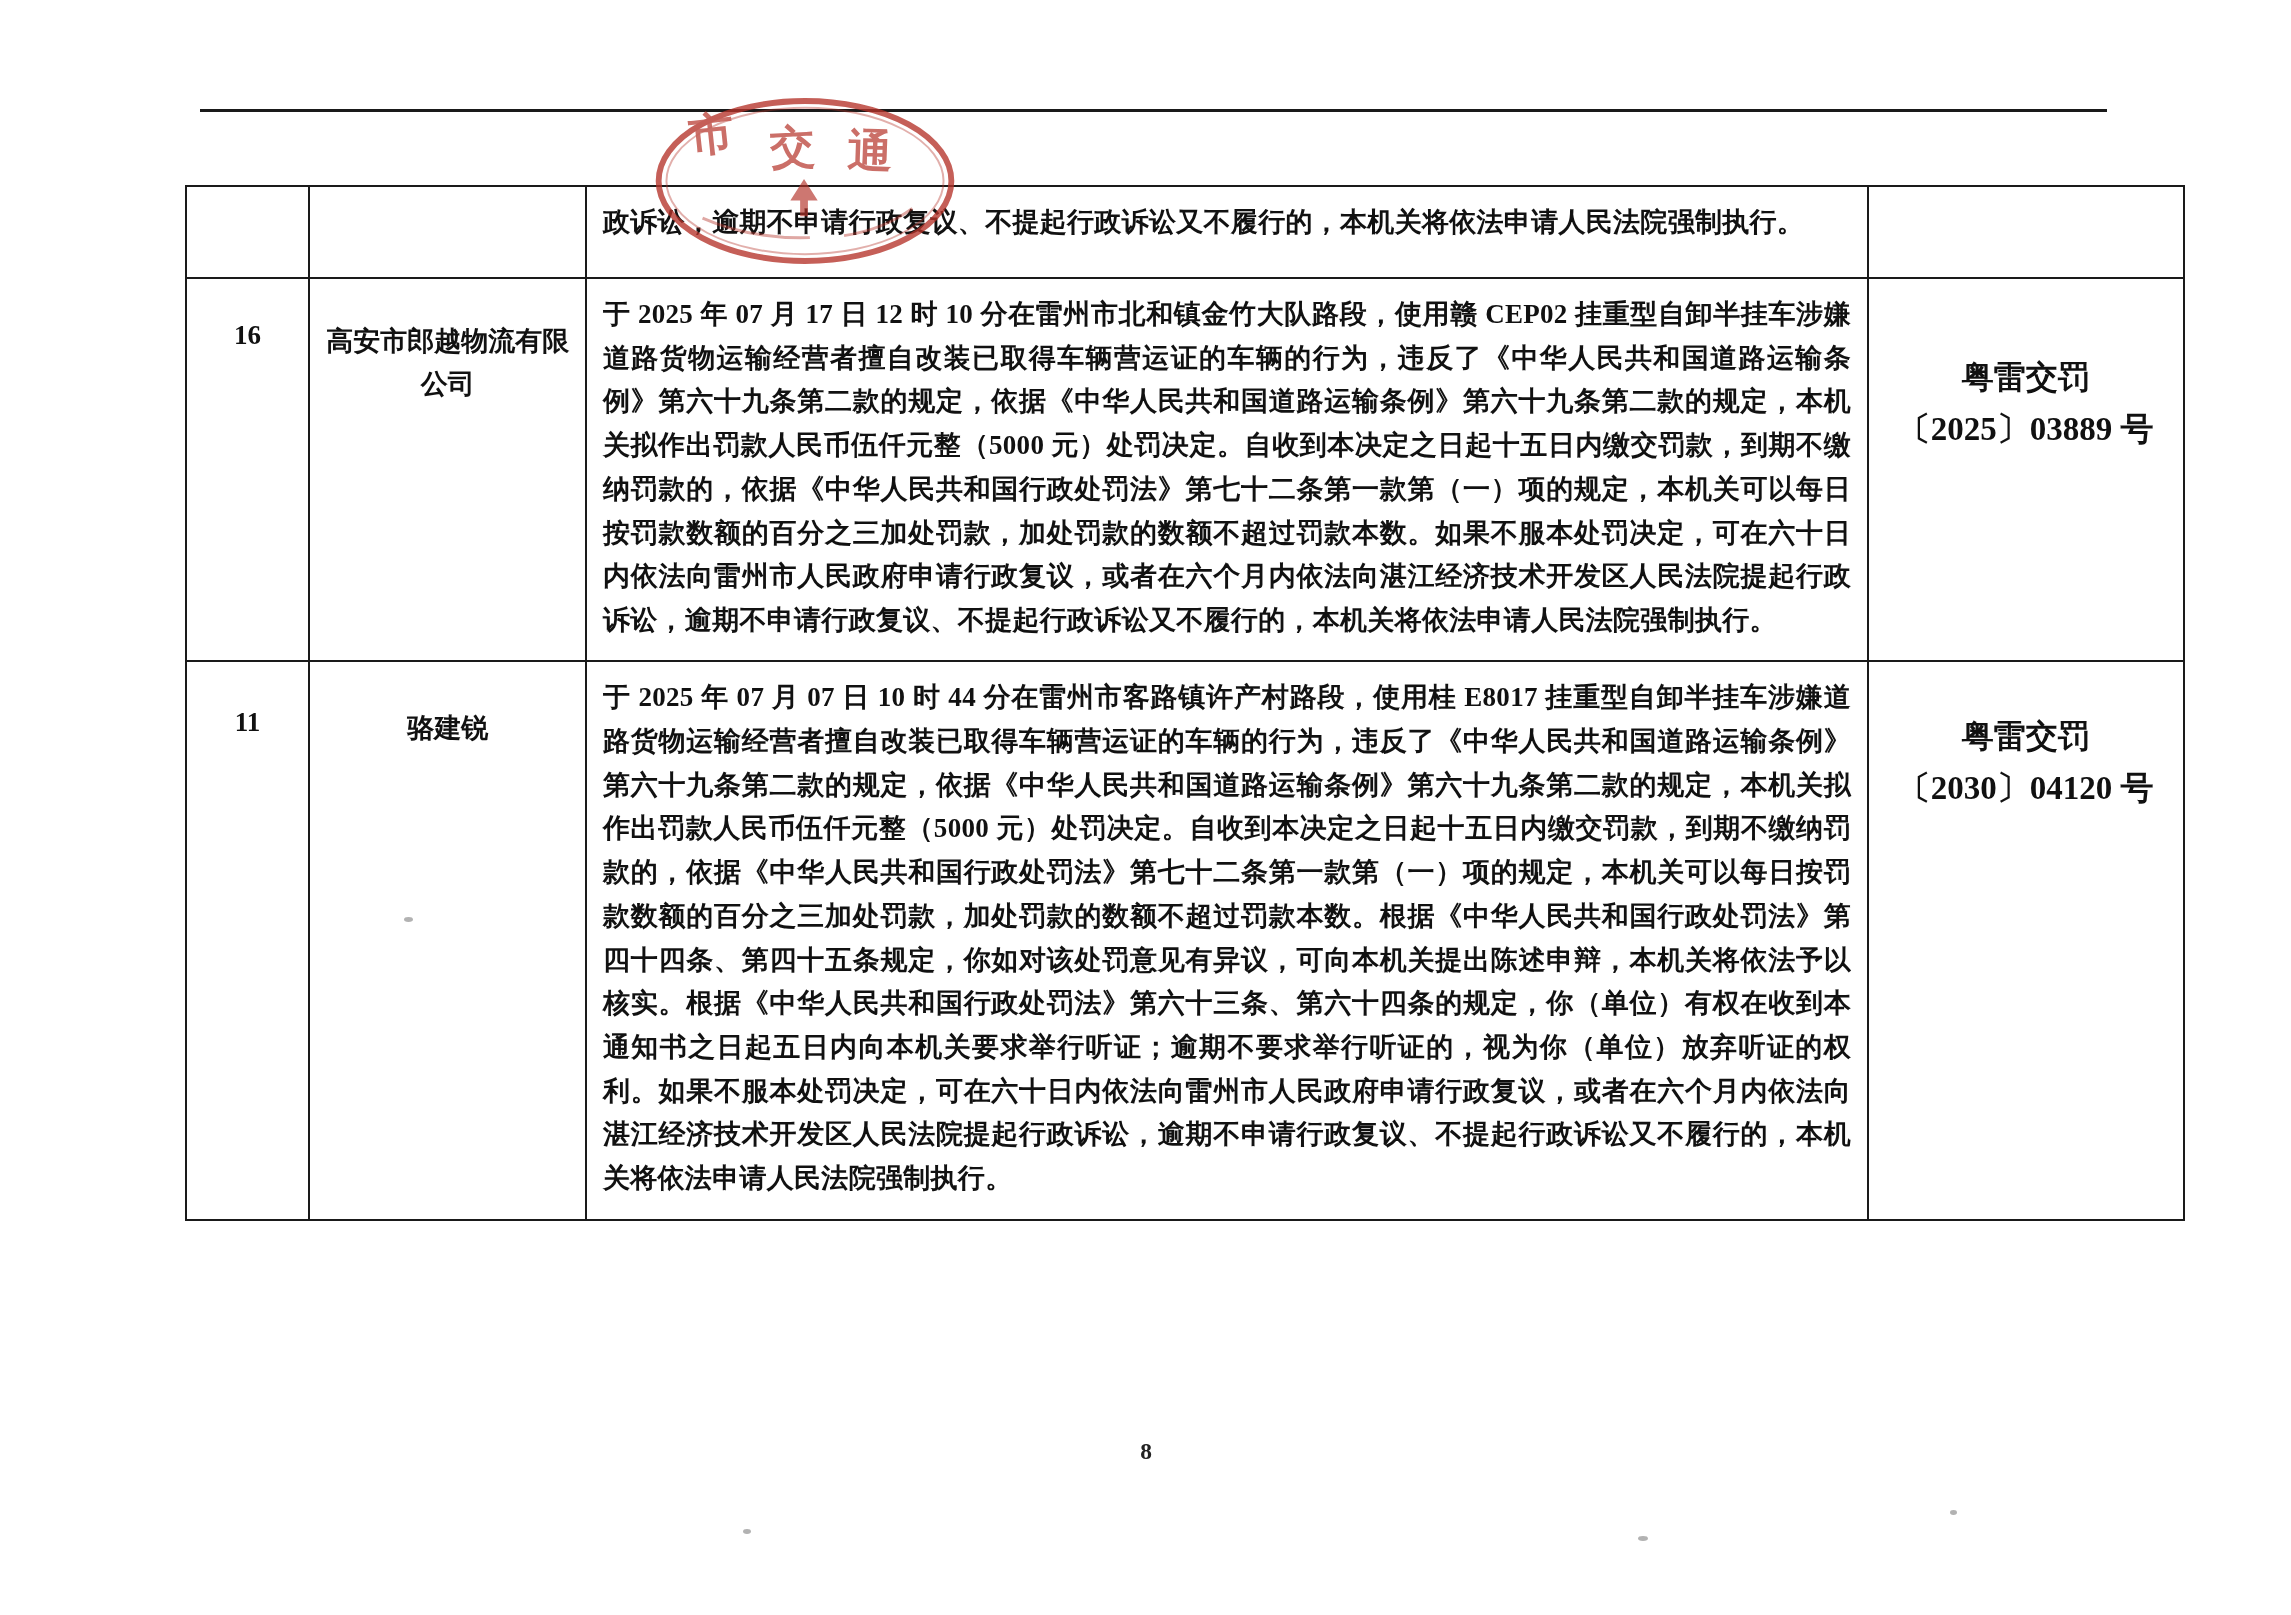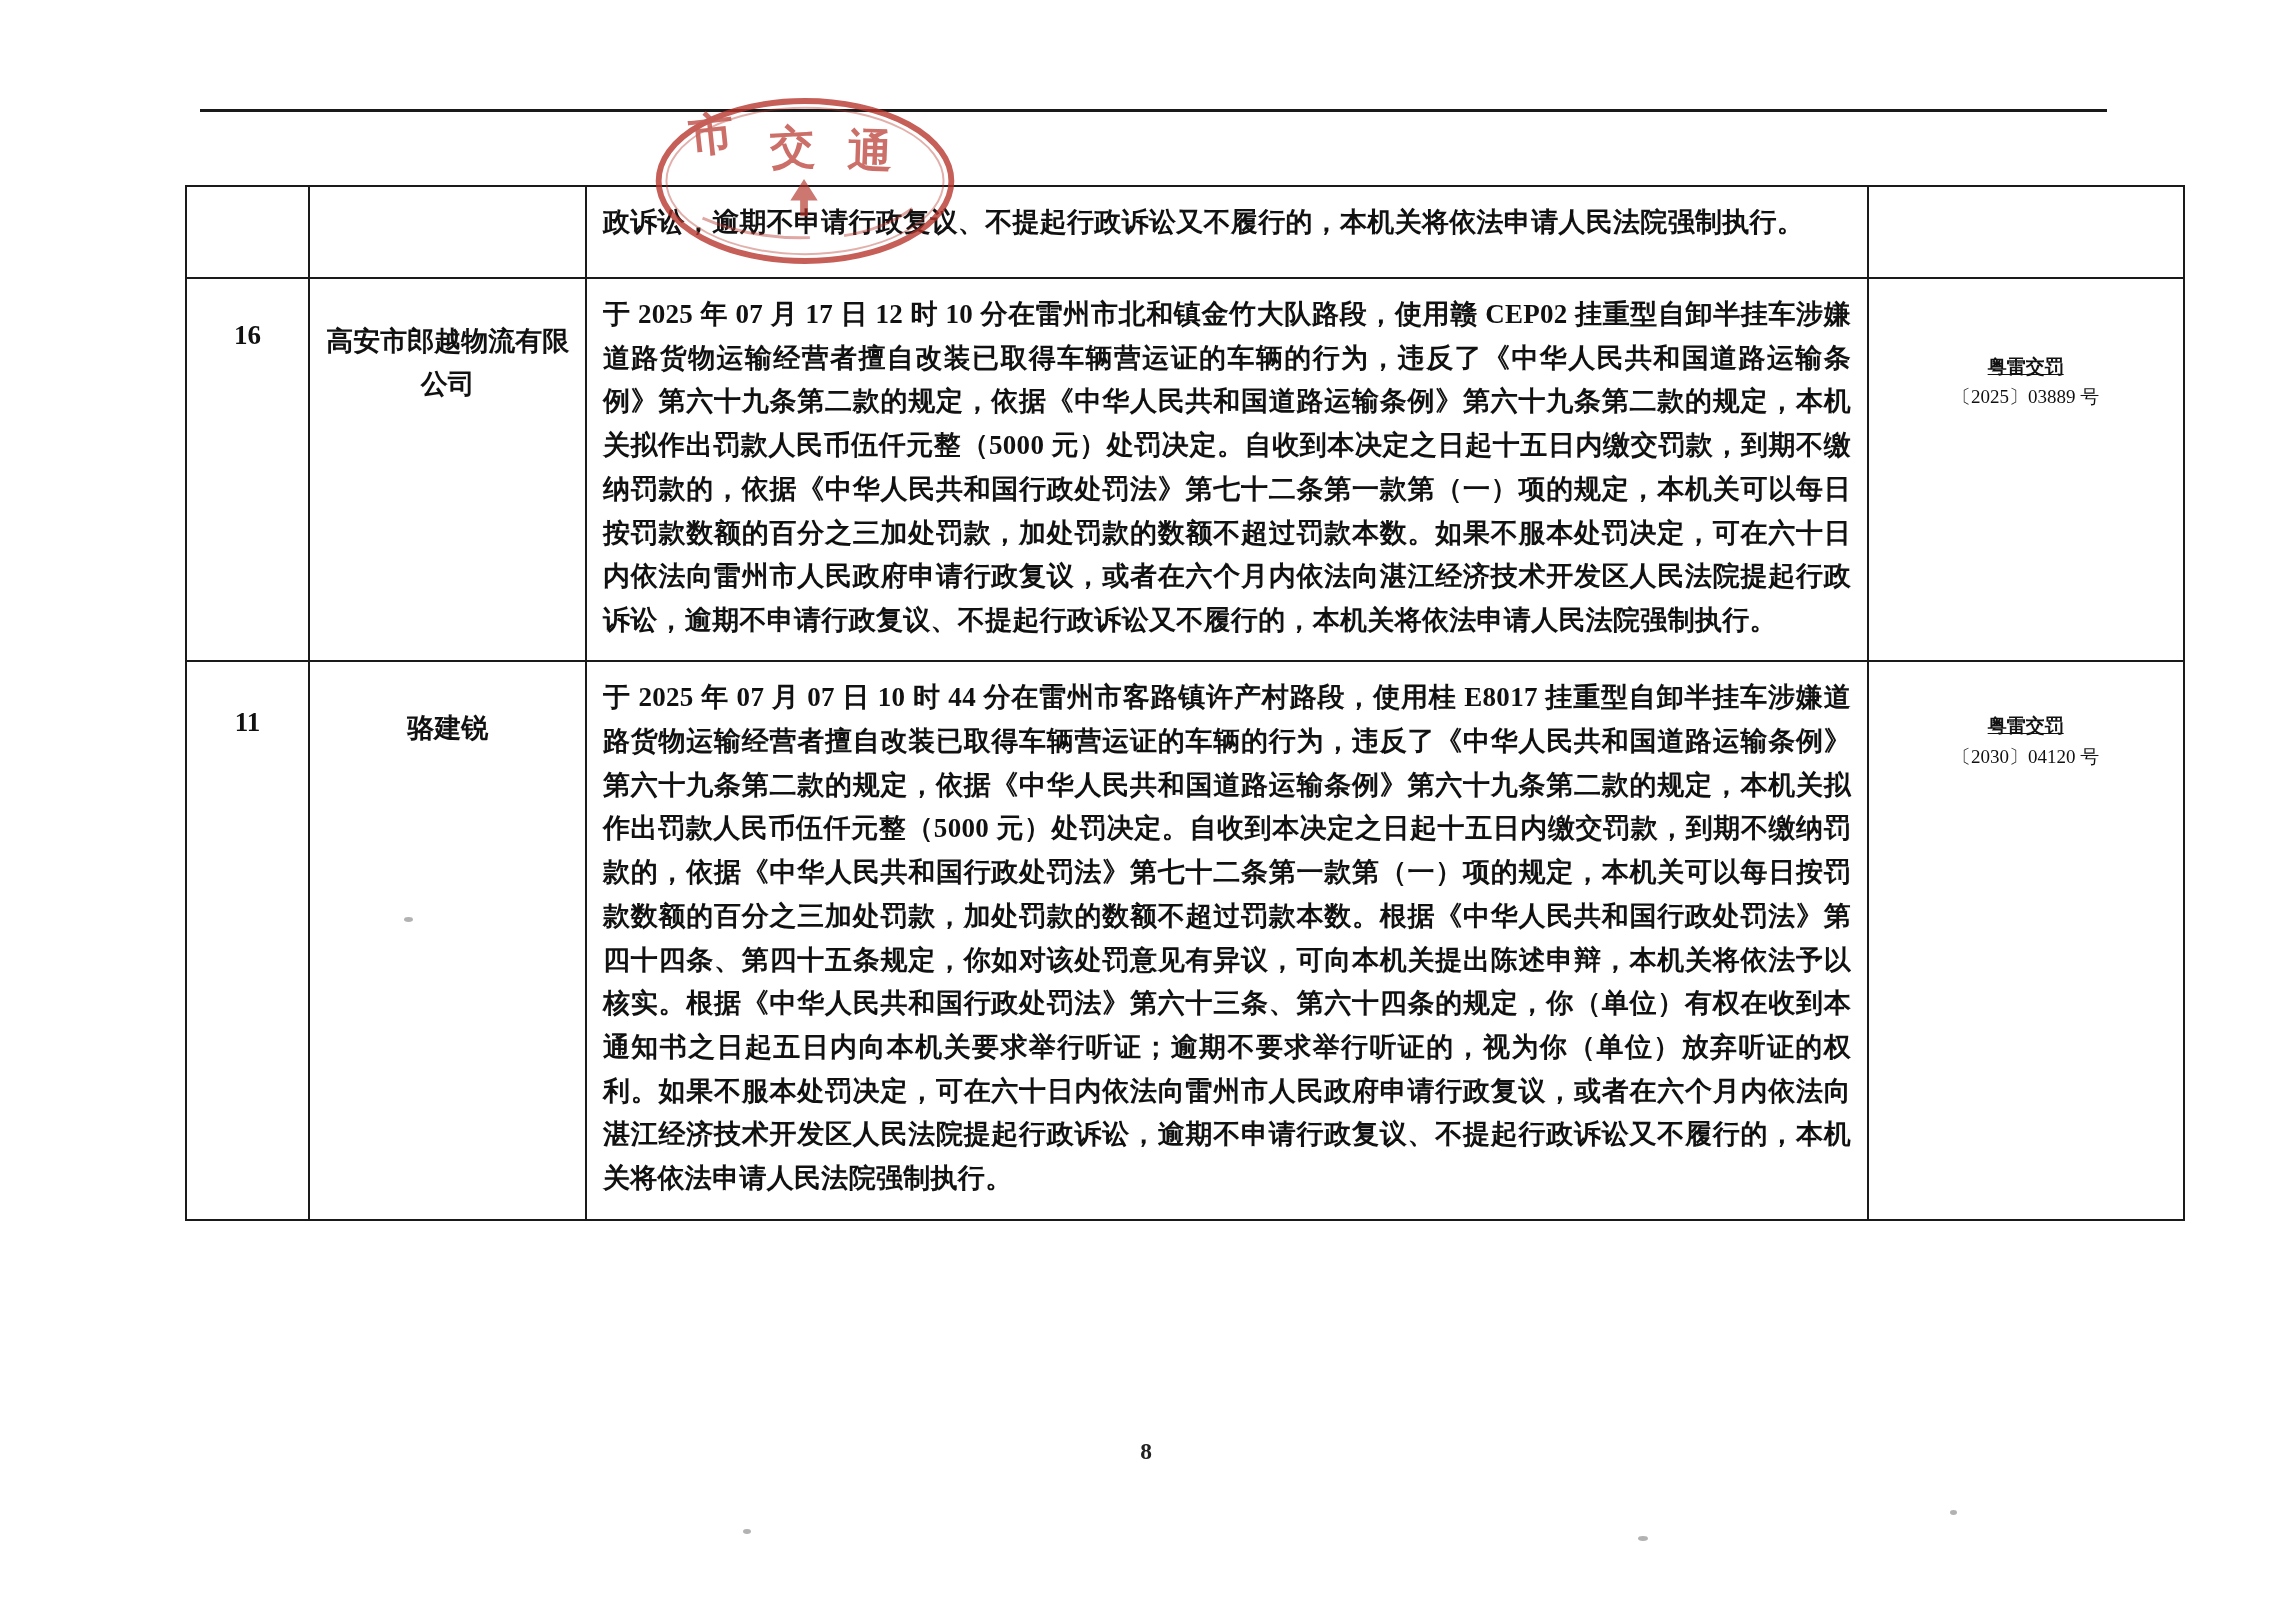--- a/index.html
+++ b/index.html
@@ -51,44 +51,43 @@
 
   .cell-text {
     font-size: 27px;
     line-height: 1.62;
     letter-spacing: 0.3px;
     text-align: justify;
     text-justify: inter-ideograph;
     font-weight: 600;
   }
   .cell-center {
-    font-size: 19px;
+    font-size: 33px;
     line-height: 1.62;
-    font-weight: 400;
+    font-weight: 700;
   }
   .no-text {
     font-size: 27px;
     font-weight: 600;
     padding-top: 27px;
     display: block;
   }
   .name-text {
     display: block;
     padding-top: 27px;
     font-size: 27px;
     font-weight: 600;
     line-height: 1.6;
   }
   .doc-text {
     display: block;
     padding-top: 59px;
-    font-size: 19px;
+    font-size: 32px;
     font-weight: 600;
     line-height: 1.6;
-    text-decoration: underline;
   }
   .row-17 .name-text { padding-top: 31px; }
   .row-17 .no-text   { padding-top: 31px; }
   .row-17 .doc-text  { padding-top: 35px; }
 
   
   .page-number {
     position: absolute;
     left: 0;
     top: 1438px;

